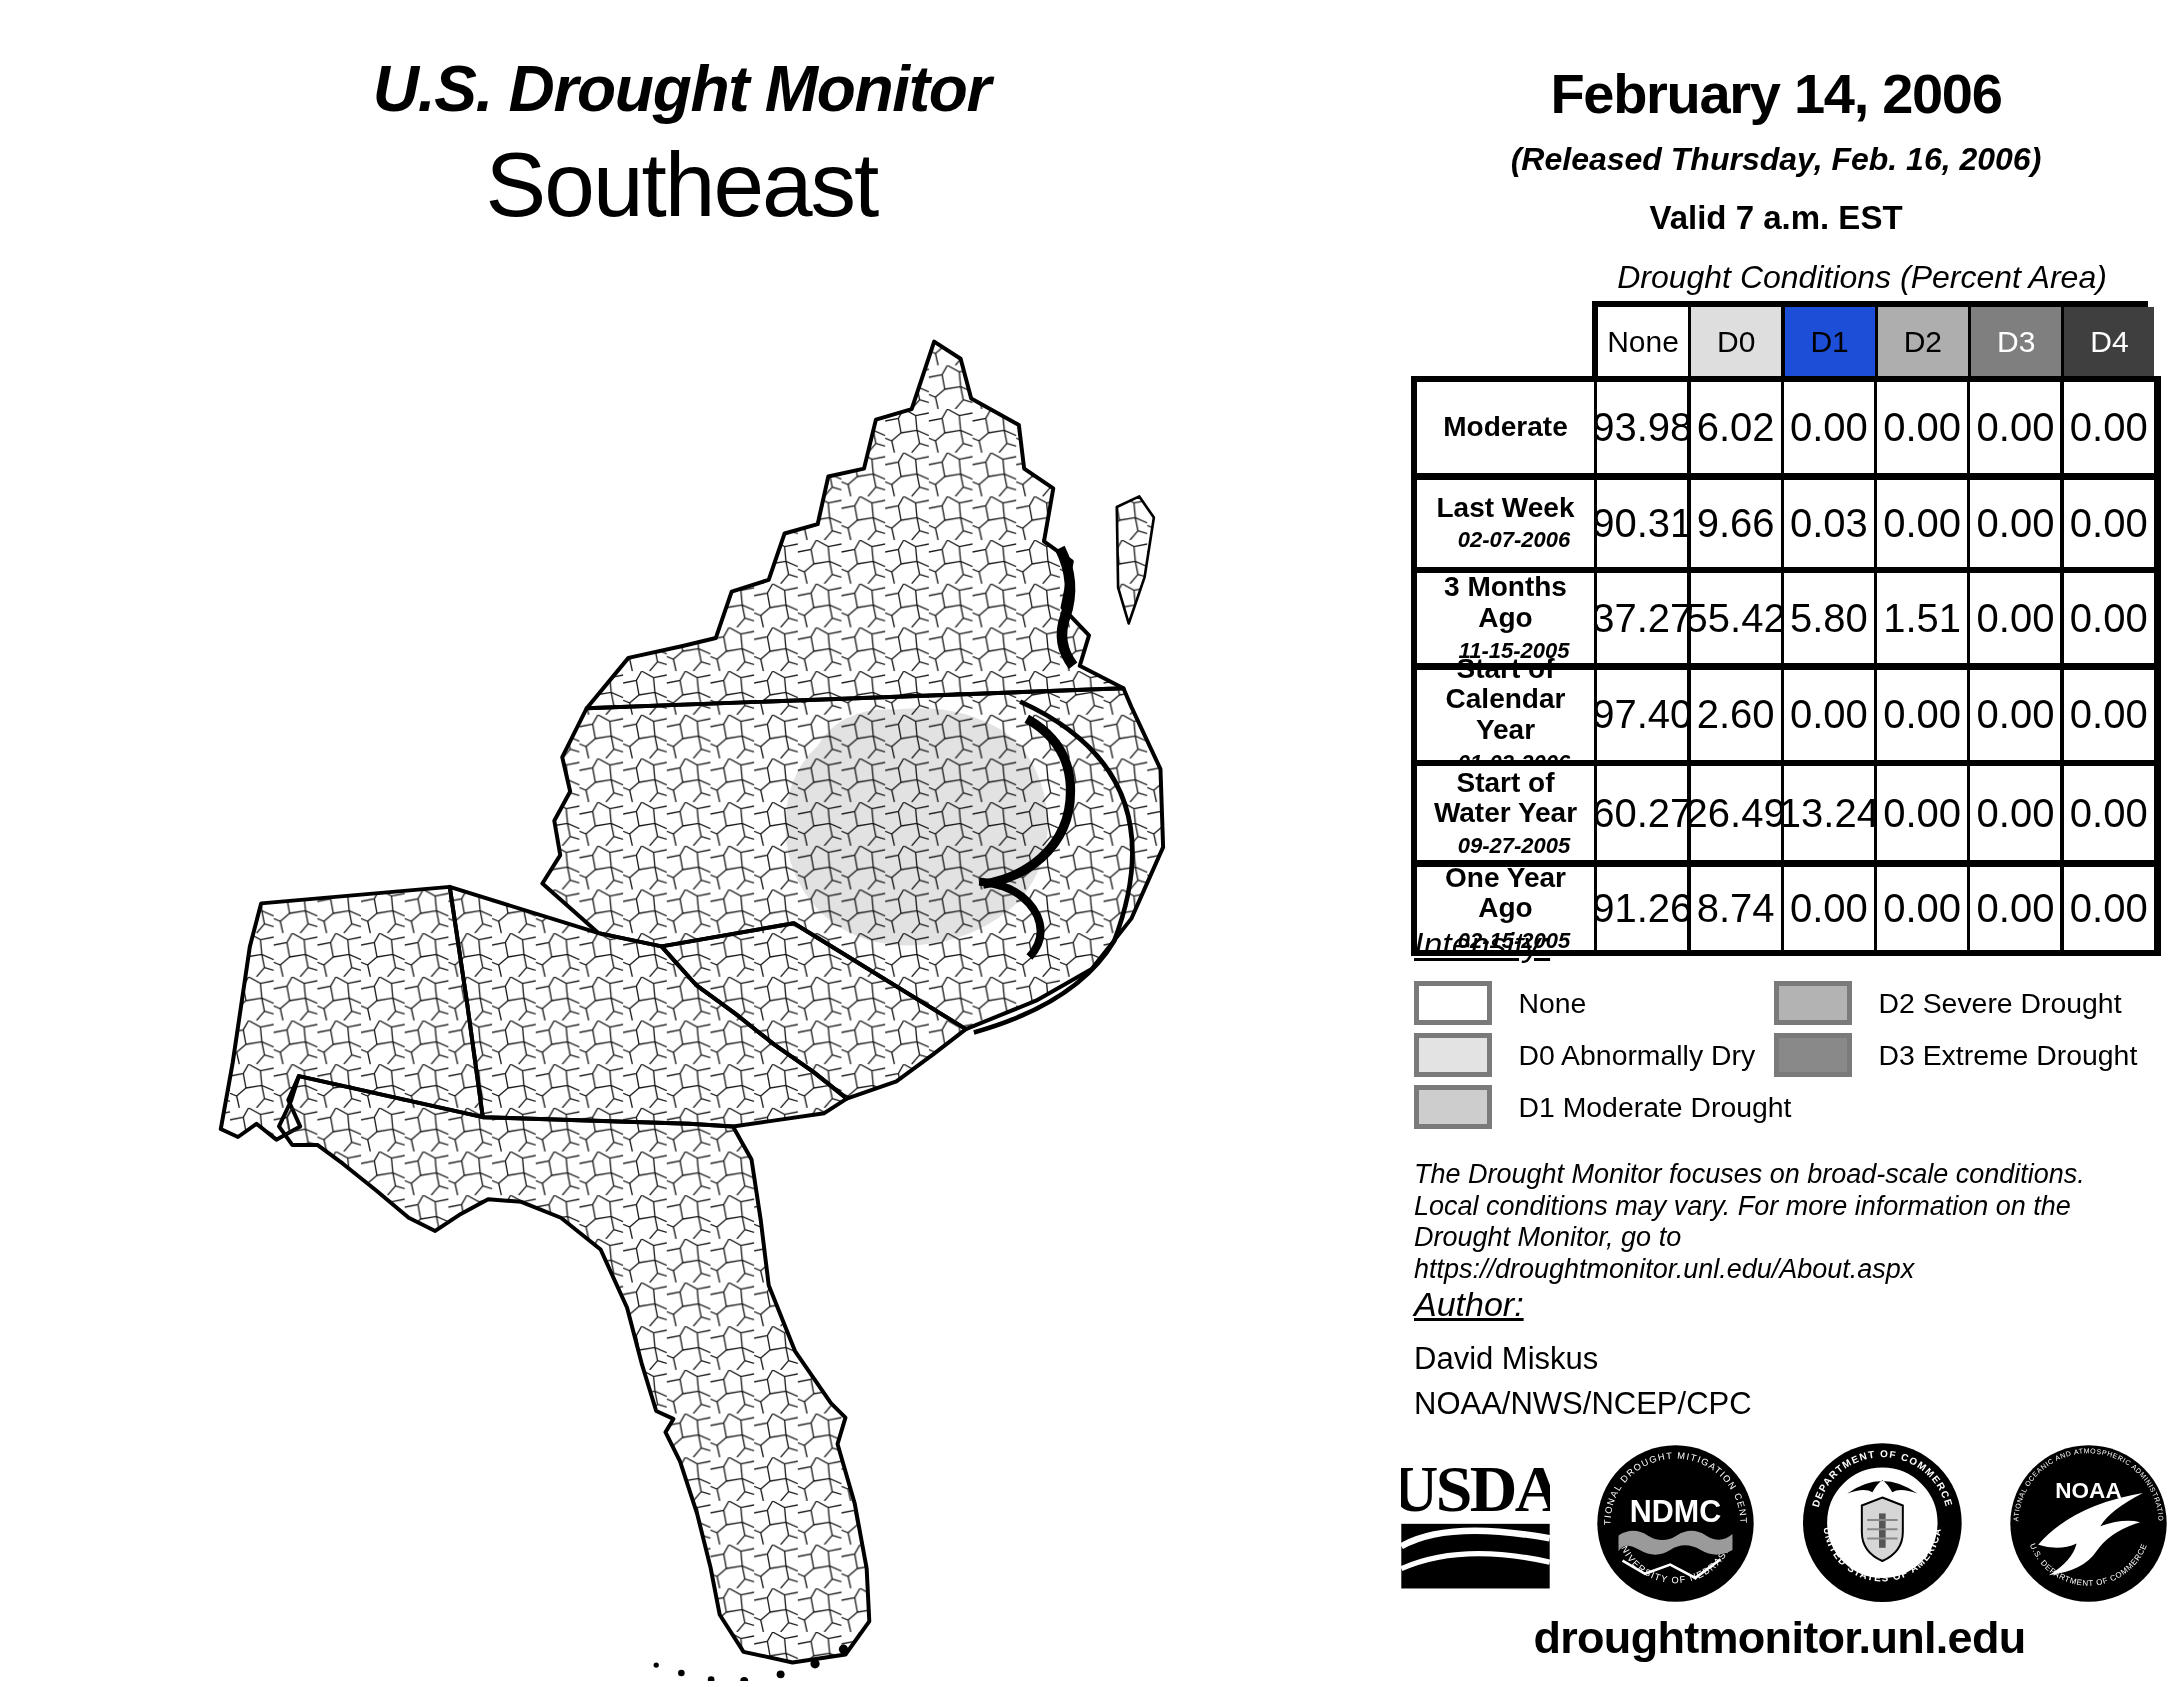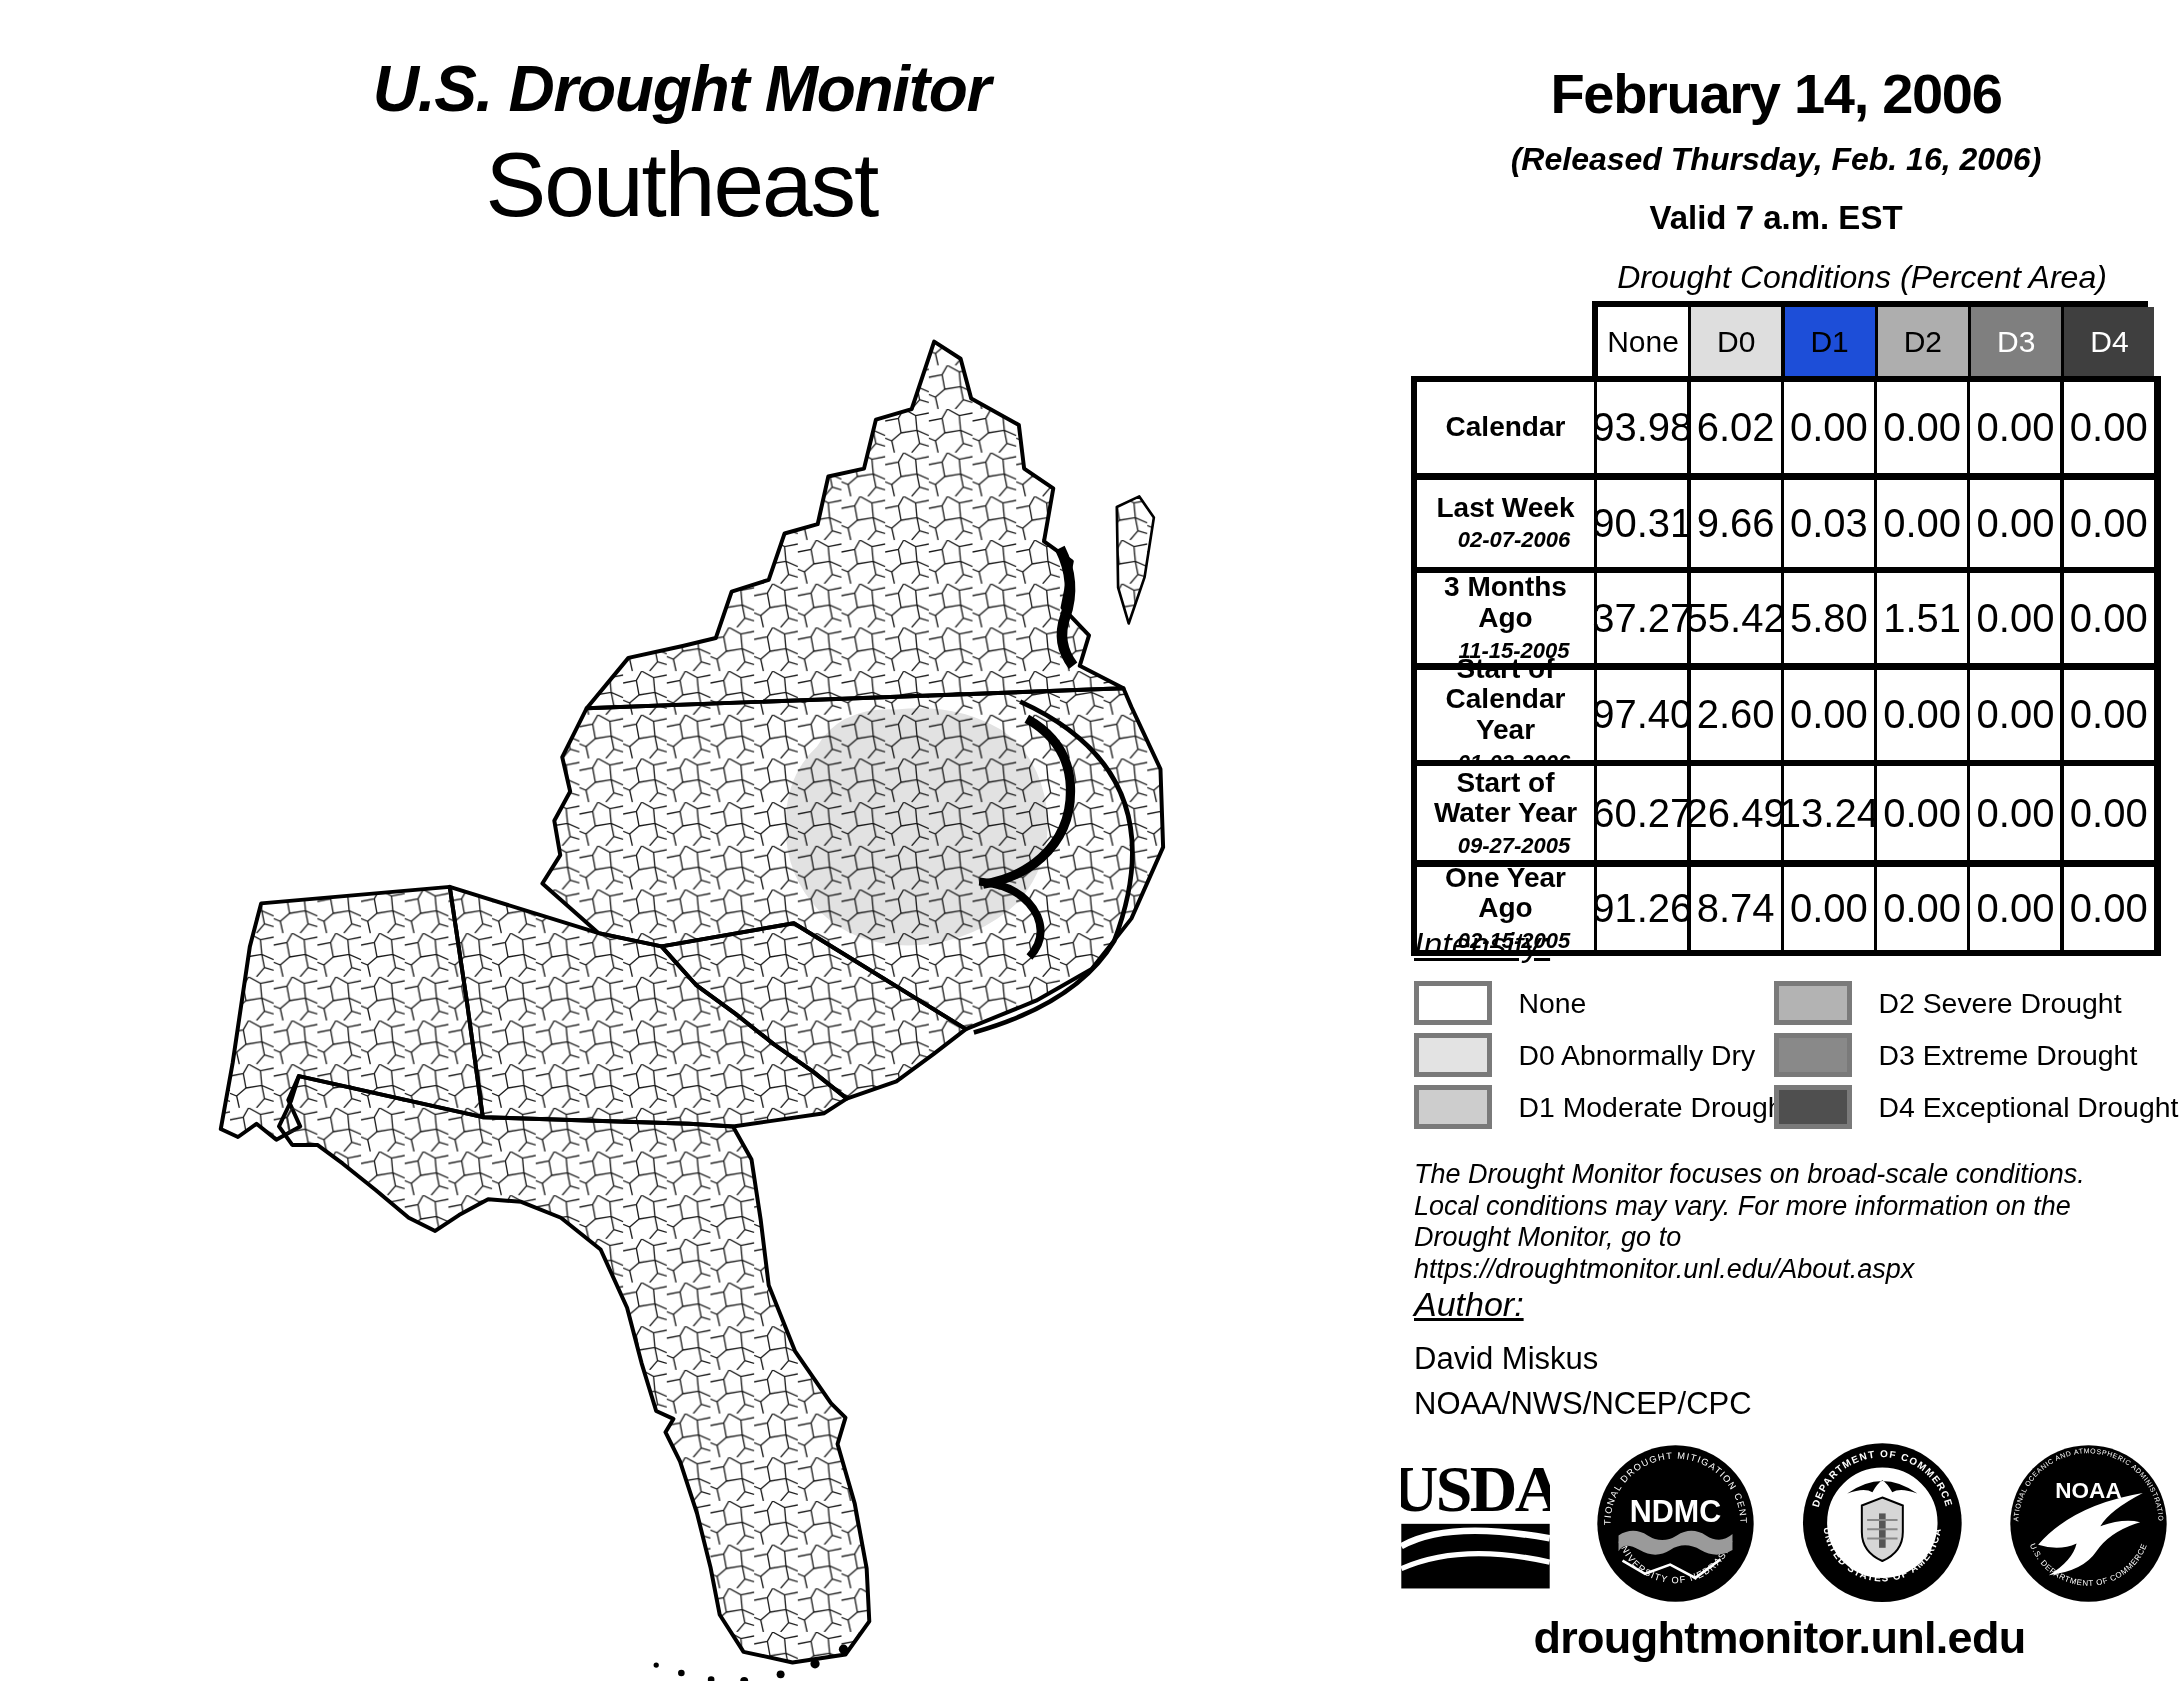--- a/index.html
+++ b/index.html
@@ -73,21 +73,21 @@
     <div class="hcell" style="background-color: rgb(255, 255, 255); color: rgb(0, 0, 0);">None</div>
     <div class="hcell" style="background-color: rgb(222, 222, 222); color: rgb(0, 0, 0);">D0</div>
     <div class="hcell" style="background-color: #1d4ed8; color: rgb(0, 0, 0);">D1</div>
     <div class="hcell" style="background-color: rgb(174, 174, 174); color: rgb(0, 0, 0);">D2</div>
     <div class="hcell" style="background-color: rgb(127, 127, 127); color: rgb(255, 255, 255);">D3</div>
     <div class="hcell" style="background-color: rgb(63, 63, 63); color: rgb(255, 255, 255);">D4</div>
   </div>
   <div class="tbl-body">
 
     <div class="lcell">
-        <div class="lab">Calendar</div>
+        <div class="lab">Moderate</div>
       </div>
     <div class="vcell">93.98</div>
     <div class="vcell">6.02</div>
     <div class="vcell">0.00</div>
     <div class="vcell">0.00</div>
     <div class="vcell">0.00</div>
     <div class="vcell">0.00</div>
 
     <div class="lcell">
         <div class="lab">Last Week</div>
@@ -165,24 +165,20 @@
   </div>
 </div>
 <div class="leg-col leg-col2">
   <div class="leg-item">
     <div class="swatch" style="background-color: rgb(179, 179, 179);"></div>
     <div class="leg-label">D2 Severe Drought</div>
   </div>
   <div class="leg-item">
     <div class="swatch" style="background-color: rgb(137, 137, 137);"></div>
     <div class="leg-label">D3 Extreme Drought</div>
-  </div>
-  <div class="leg-item">
-    <div class="swatch" style="background-color: rgb(79, 79, 79);"></div>
-    <div class="leg-label">D4 Exceptional Drought</div>
   </div>
 </div>
 
 <div class="disclaimer">The Drought Monitor focuses on broad-scale conditions.
 Local conditions may vary. For more information on the
 Drought Monitor, go to https://droughtmonitor.unl.edu/About.aspx</div>
 
 <div class="author-block">
   <div class="author-title">Author:</div>
   <div class="author-name">David Miskus</div>

